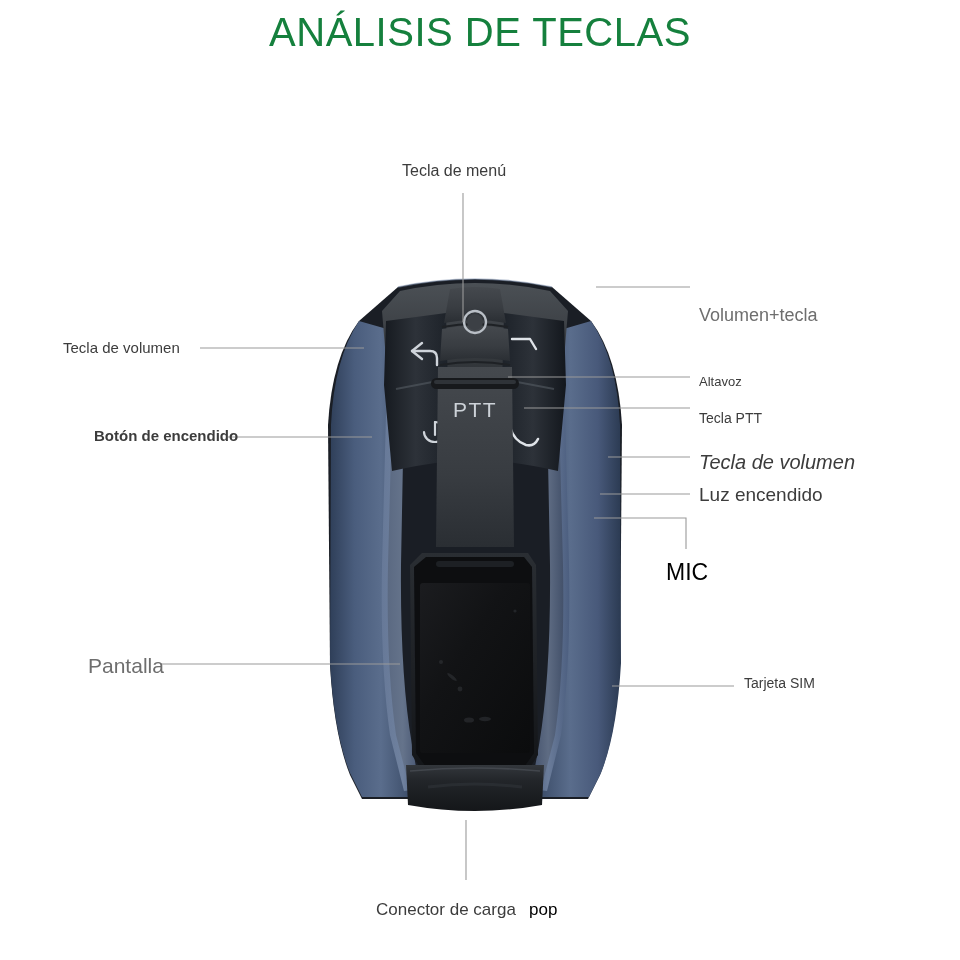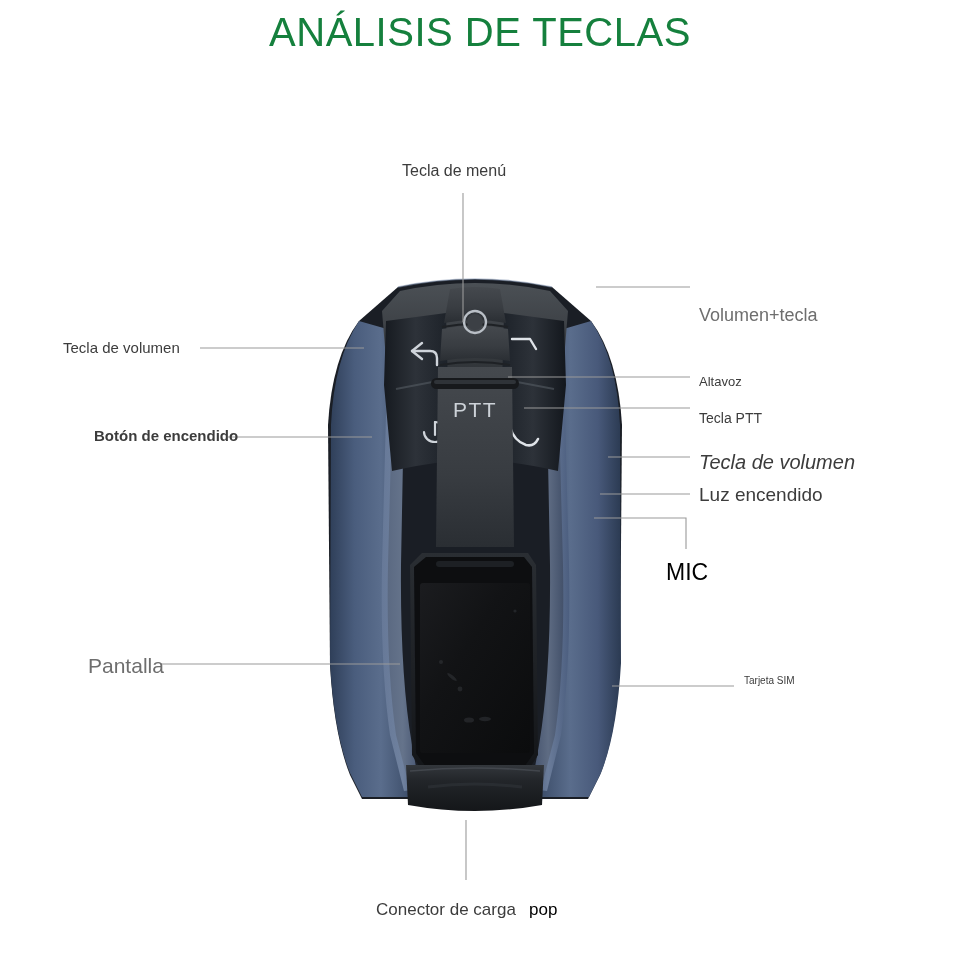--- a/index.html
+++ b/index.html
@@ -243,16 +243,16 @@
     <div class="label dark" style="left: 402px; top: 163px; font-size: 16px; font-weight: 400; text-align: center;">Tecla de menú</div>
     <div class="label" style="left: 699px; top: 278px; font-size: 18px; font-weight: 400; margin-top: 28px;">Volumen+tecla</div>
     <div class="label dark" style="left: 63px; top: 340px; font-size: 15px; font-weight: 400;">Tecla de volumen</div>
     <div class="label dark" style="left: 699px; top: 375px; font-size: 13px; font-weight: 400;">Altavoz</div>
     <div class="label dark" style="left: 699px; top: 411px; font-size: 14px; font-weight: 400;">Tecla PTT</div>
     <div class="label dark" style="left: 63px; top: 428px; font-size: 15px; font-weight: 700; margin-left: 31px;">Botón de encendido</div>
     <div class="label dark" style="left: 699px; top: 452px; font-size: 20px; font-weight: 400; font-style: italic;">Tecla de volumen</div>
     <div class="label dark" style="left: 699px; top: 485px; font-size: 19px; font-weight: 400;">Luz encendido</div>
     <div class="label black" style="left: 666px; top: 561px; font-size: 23px; font-weight: 400;">MIC</div>
     <div class="label" style="left: 60px; top: 655px; font-size: 21px; font-weight: 400; margin-left: 28px;">Pantalla</div>
-    <div class="label dark" style="left: 744px; top: 676px; font-size: 10px; font-weight: 400;">Tarjeta SIM</div>
+    <div class="label dark" style="left: 744px; top: 676px; font-size: 14px; font-weight: 400;">Tarjeta SIM</div>
     <div class="label dark" style="left: 376px; top: 901px; font-size: 17px; font-weight: 400;">Conector de carga</div>
     <div class="label faint" style="left: 529px; top: 901px; font-size: 17px; font-weight: 400;">pop</div>
   </div>
 
 </body></html>

